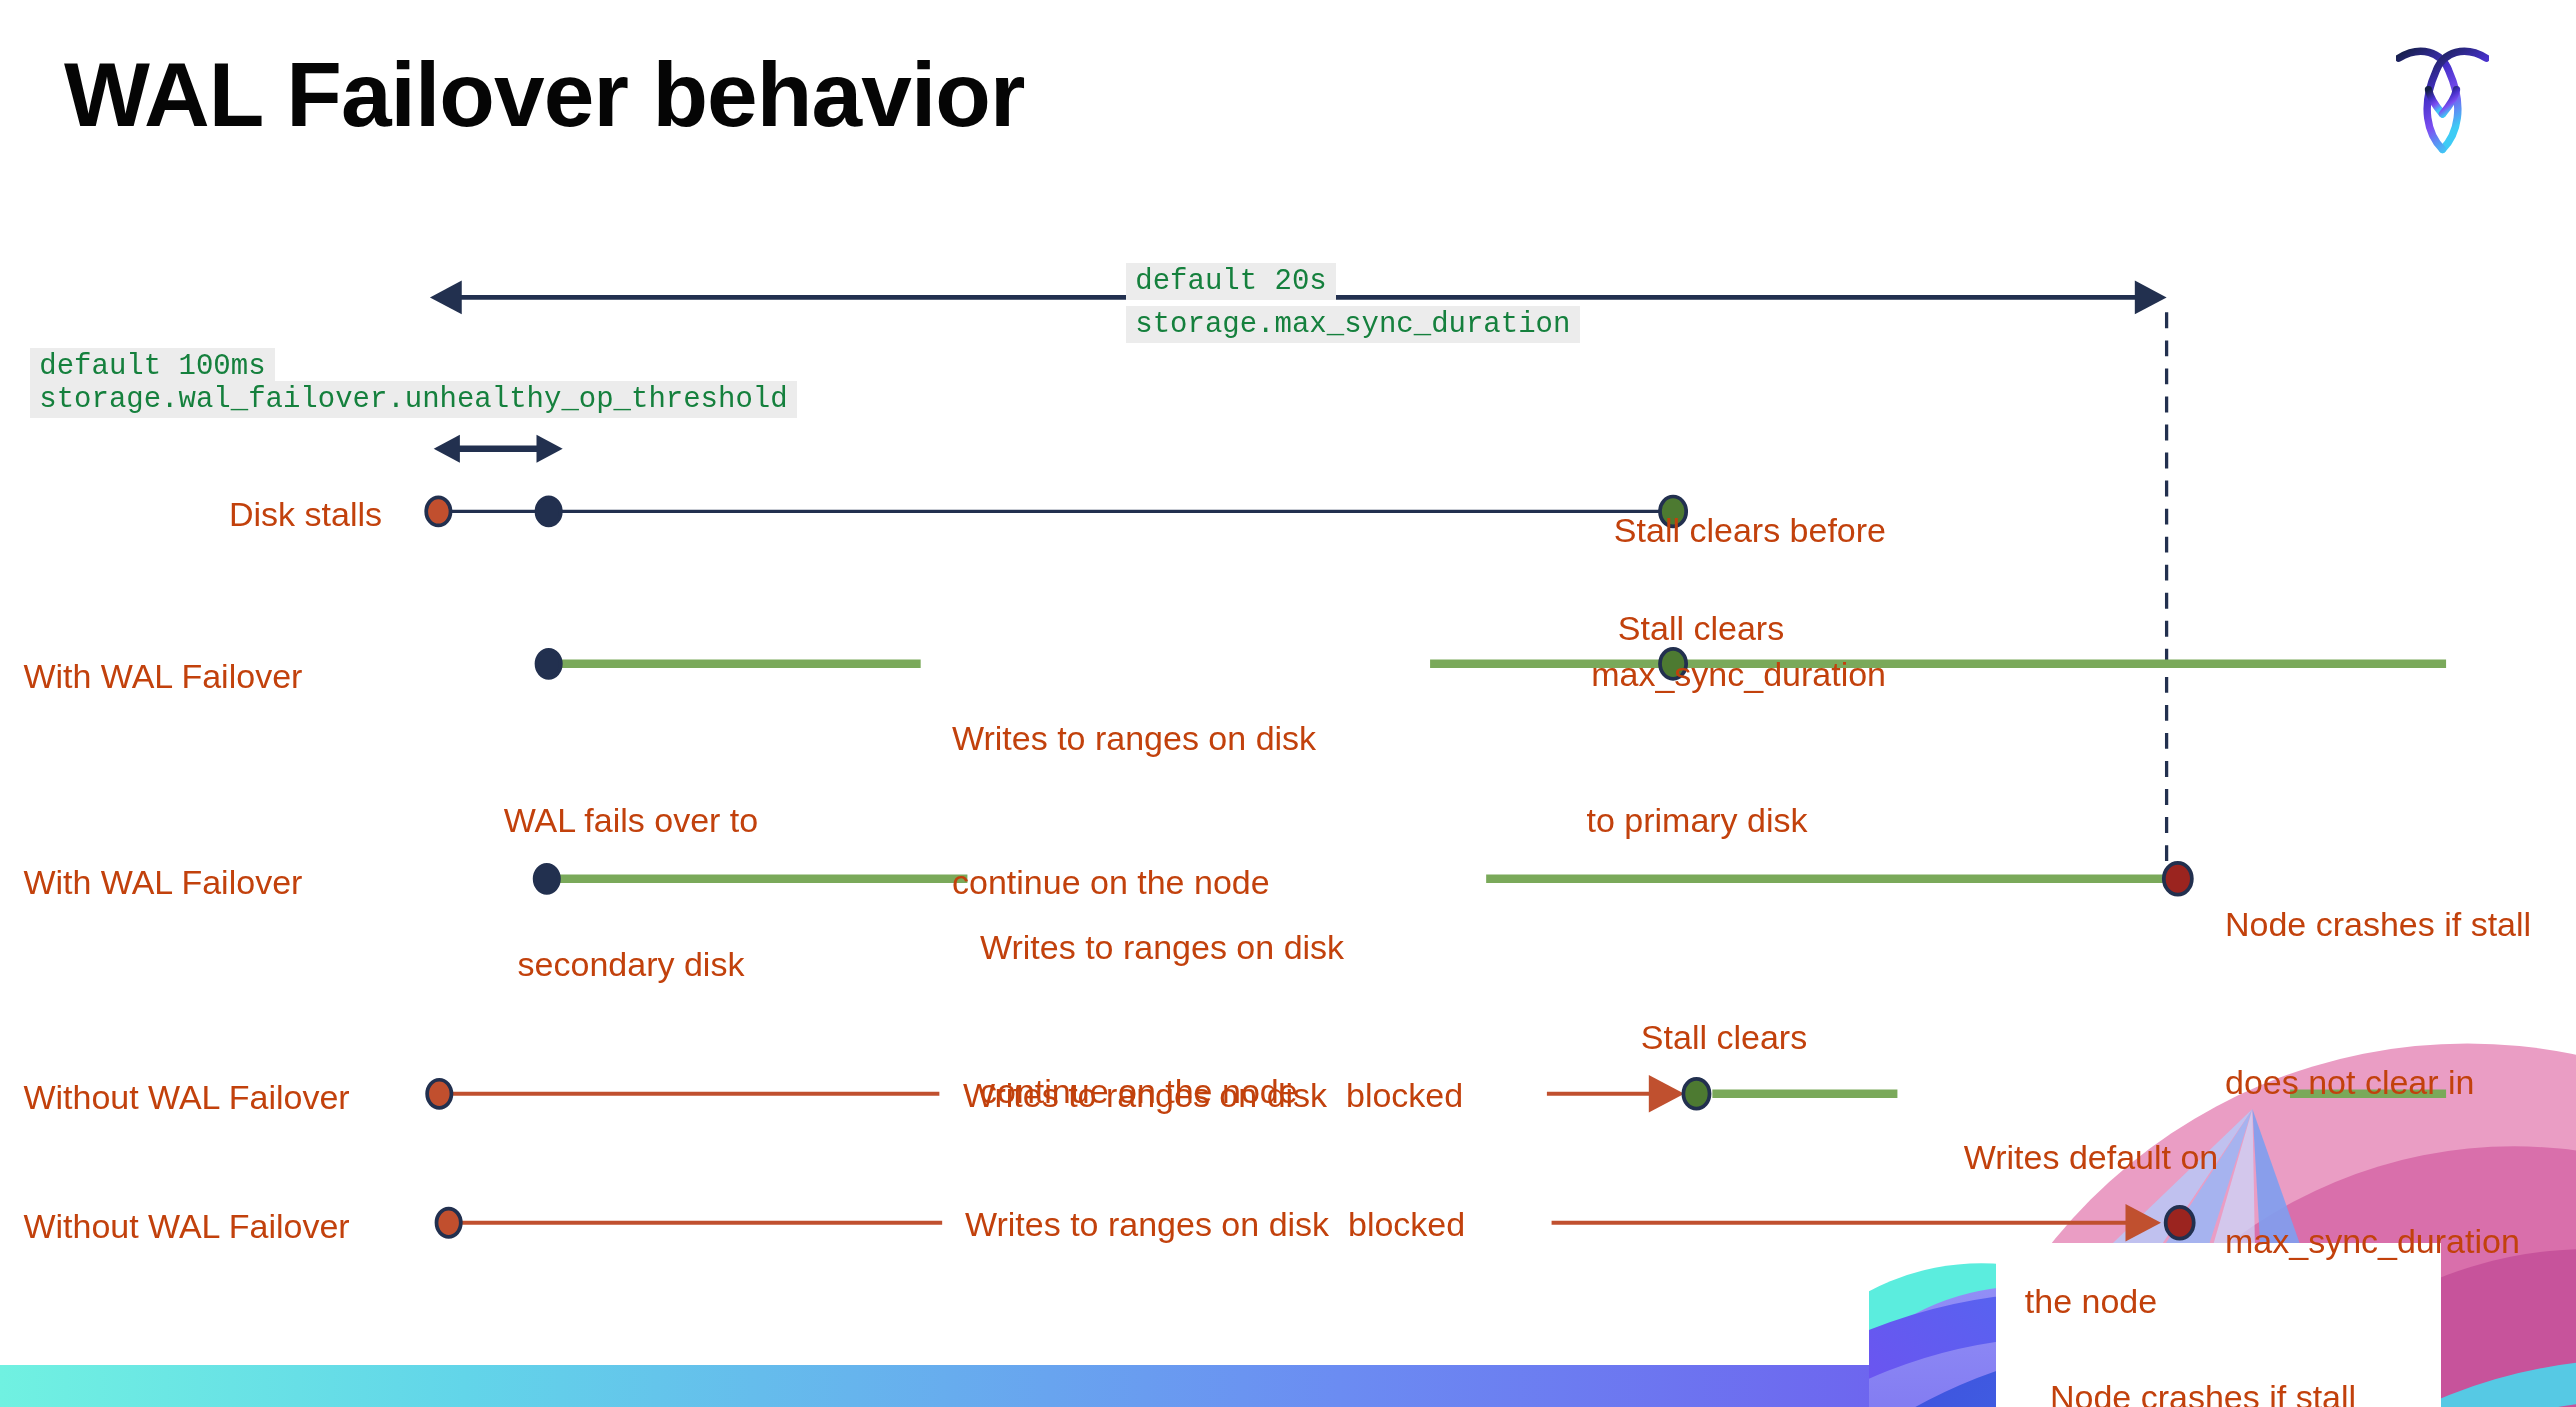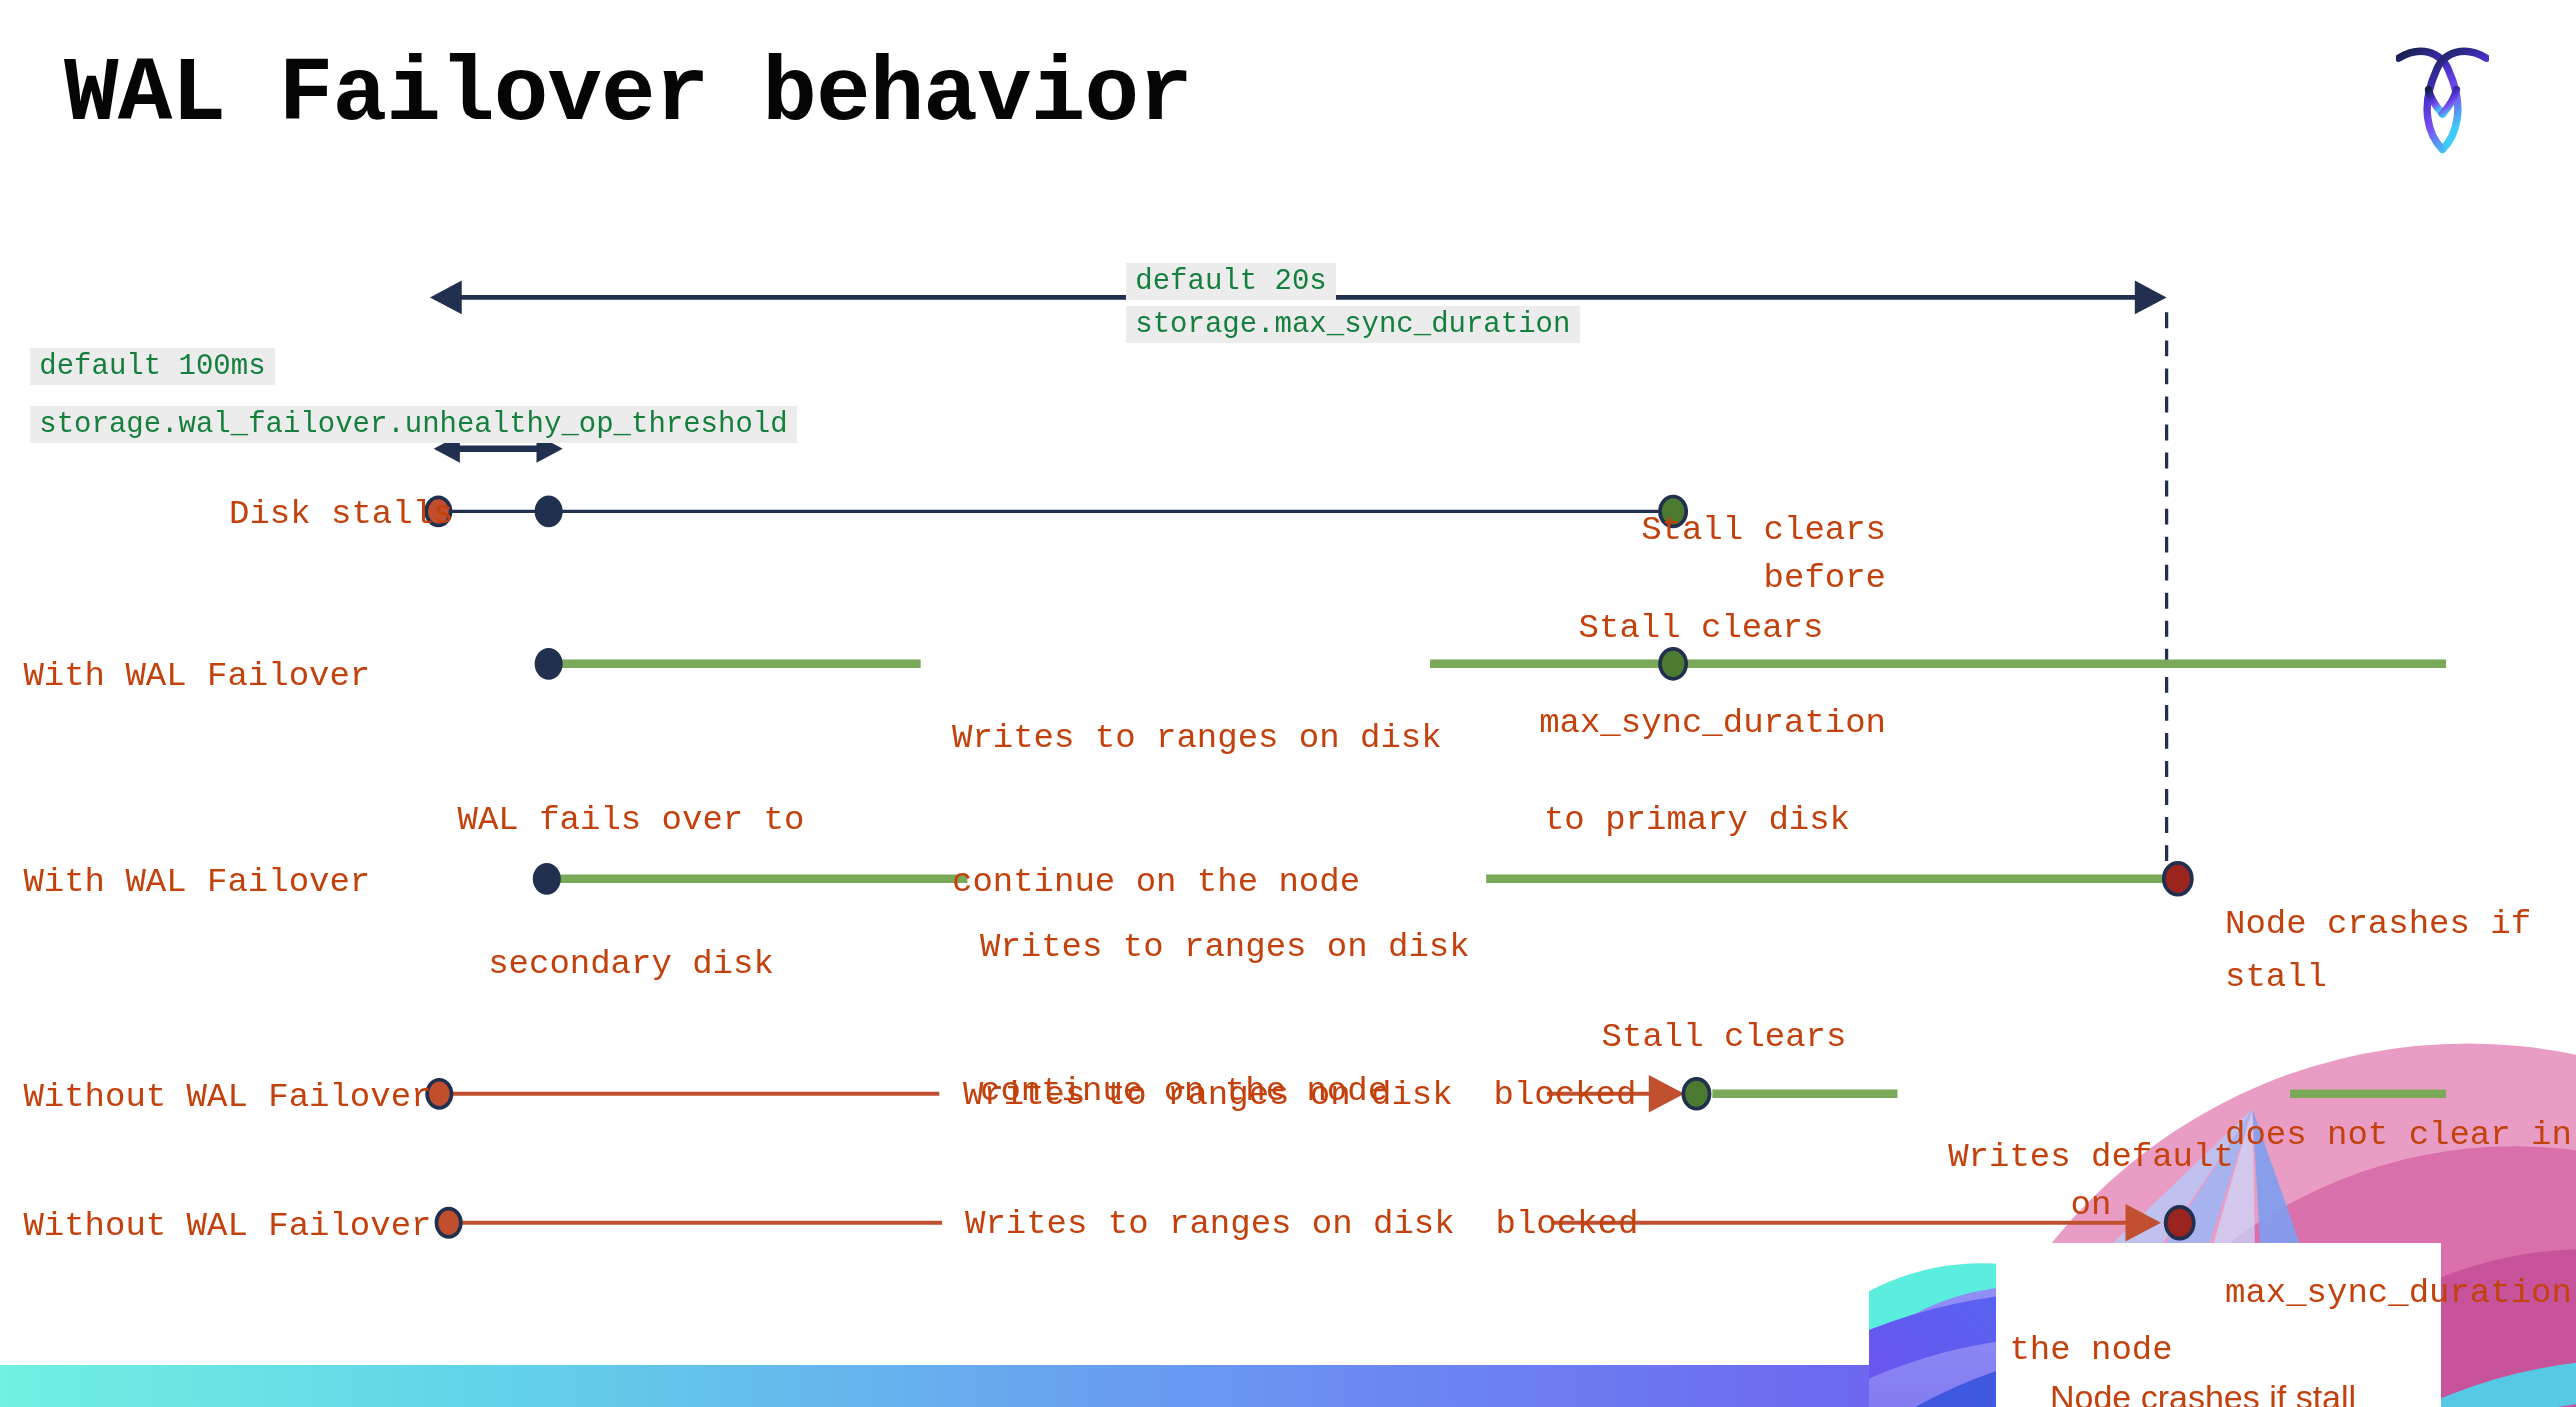--- a/index.html
+++ b/index.html
@@ -11,21 +11,21 @@
          letter-spacing:-0.9px;color:#050505;}
   .code{position:absolute;font-family:"Liberation Mono","DejaVu Sans Mono",monospace;
         font-size:29px;color:#15803d;background:var(--code-bg);padding:1.9px 9.3px;white-space:pre;}
   svg{position:absolute;pointer-events:none;}
   #lines-svg{left:0;top:0;z-index:4;}
   #decor-svg{z-index:2;}
   #bottom-bar{position:absolute;left:0;top:1365px;width:2576px;height:43px;z-index:1;
     background:linear-gradient(90deg,var(--bar-left) 0%,#62d5e9 18%,var(--bar-mid) 52%,#6e5cee 78%,var(--bar-right) 100%);}
   #crash-box{position:absolute;left:1996px;top:1243px;width:445px;height:165px;background:#ffffff;
     z-index:3;padding:22.4px 0 0 54px;box-sizing:border-box;}
-  .z5{z-index:5;font-family:Liberation Mono, monospace;}
+  .z5{z-index:5;}
 </style>
 </head>
 <body>
 
 <div id="stage">
 
   <div class="title z5">WAL Failover behavior</div>
 
   <svg id="logo-svg" style="left:2396px;top:43px;z-index:5;" width="93" height="114" viewBox="0 0 100 122">
     <defs>
@@ -41,21 +41,21 @@
       <path d="M97,16 C74,2 51,9 43,30 C26,68 34,98 50,114"></path>
       <path d="M50,111 L50,74"></path>
       <path d="M50,76 C43,68 37,60 35,50"></path>
       <path d="M50,76 C57,68 63,60 65,50"></path>
     </g>
   </svg>
 
   <div class="code z5" style="left:1126px;top:263px;">default 20s</div>
   <div class="code z5" style="left:1126px;top:306px;">storage.max_sync_duration</div>
   <div class="code z5" style="left:30px;top:348px;">default 100ms</div>
-  <div class="code z5" style="left:30px;top:406px;">storage.wal_failover.unhealthy_op_threshold</div>
+  <div class="code z5" style="left:30px;top:381px;">storage.wal_failover.unhealthy_op_threshold</div>
 
   <div class="lbl z5" style="left:229px;top:490px;">Disk stalls</div>
   <div class="lbl z5" style="left:23.4px;top:652px;">With WAL Failover</div>
   <div class="lbl z5" style="left:23.4px;top:858px;">With WAL Failover</div>
   <div class="lbl z5" style="left:23.4px;top:1073px;">Without WAL Failover</div>
   <div class="lbl z5" style="left:23.4px;top:1202px;">Without WAL Failover</div>
 
   <div class="lbl center z5" style="left:1512px;top:409px;width:374px;text-align:right;">
     <div>Stall clears before</div>
     <div>max_sync_duration</div>

